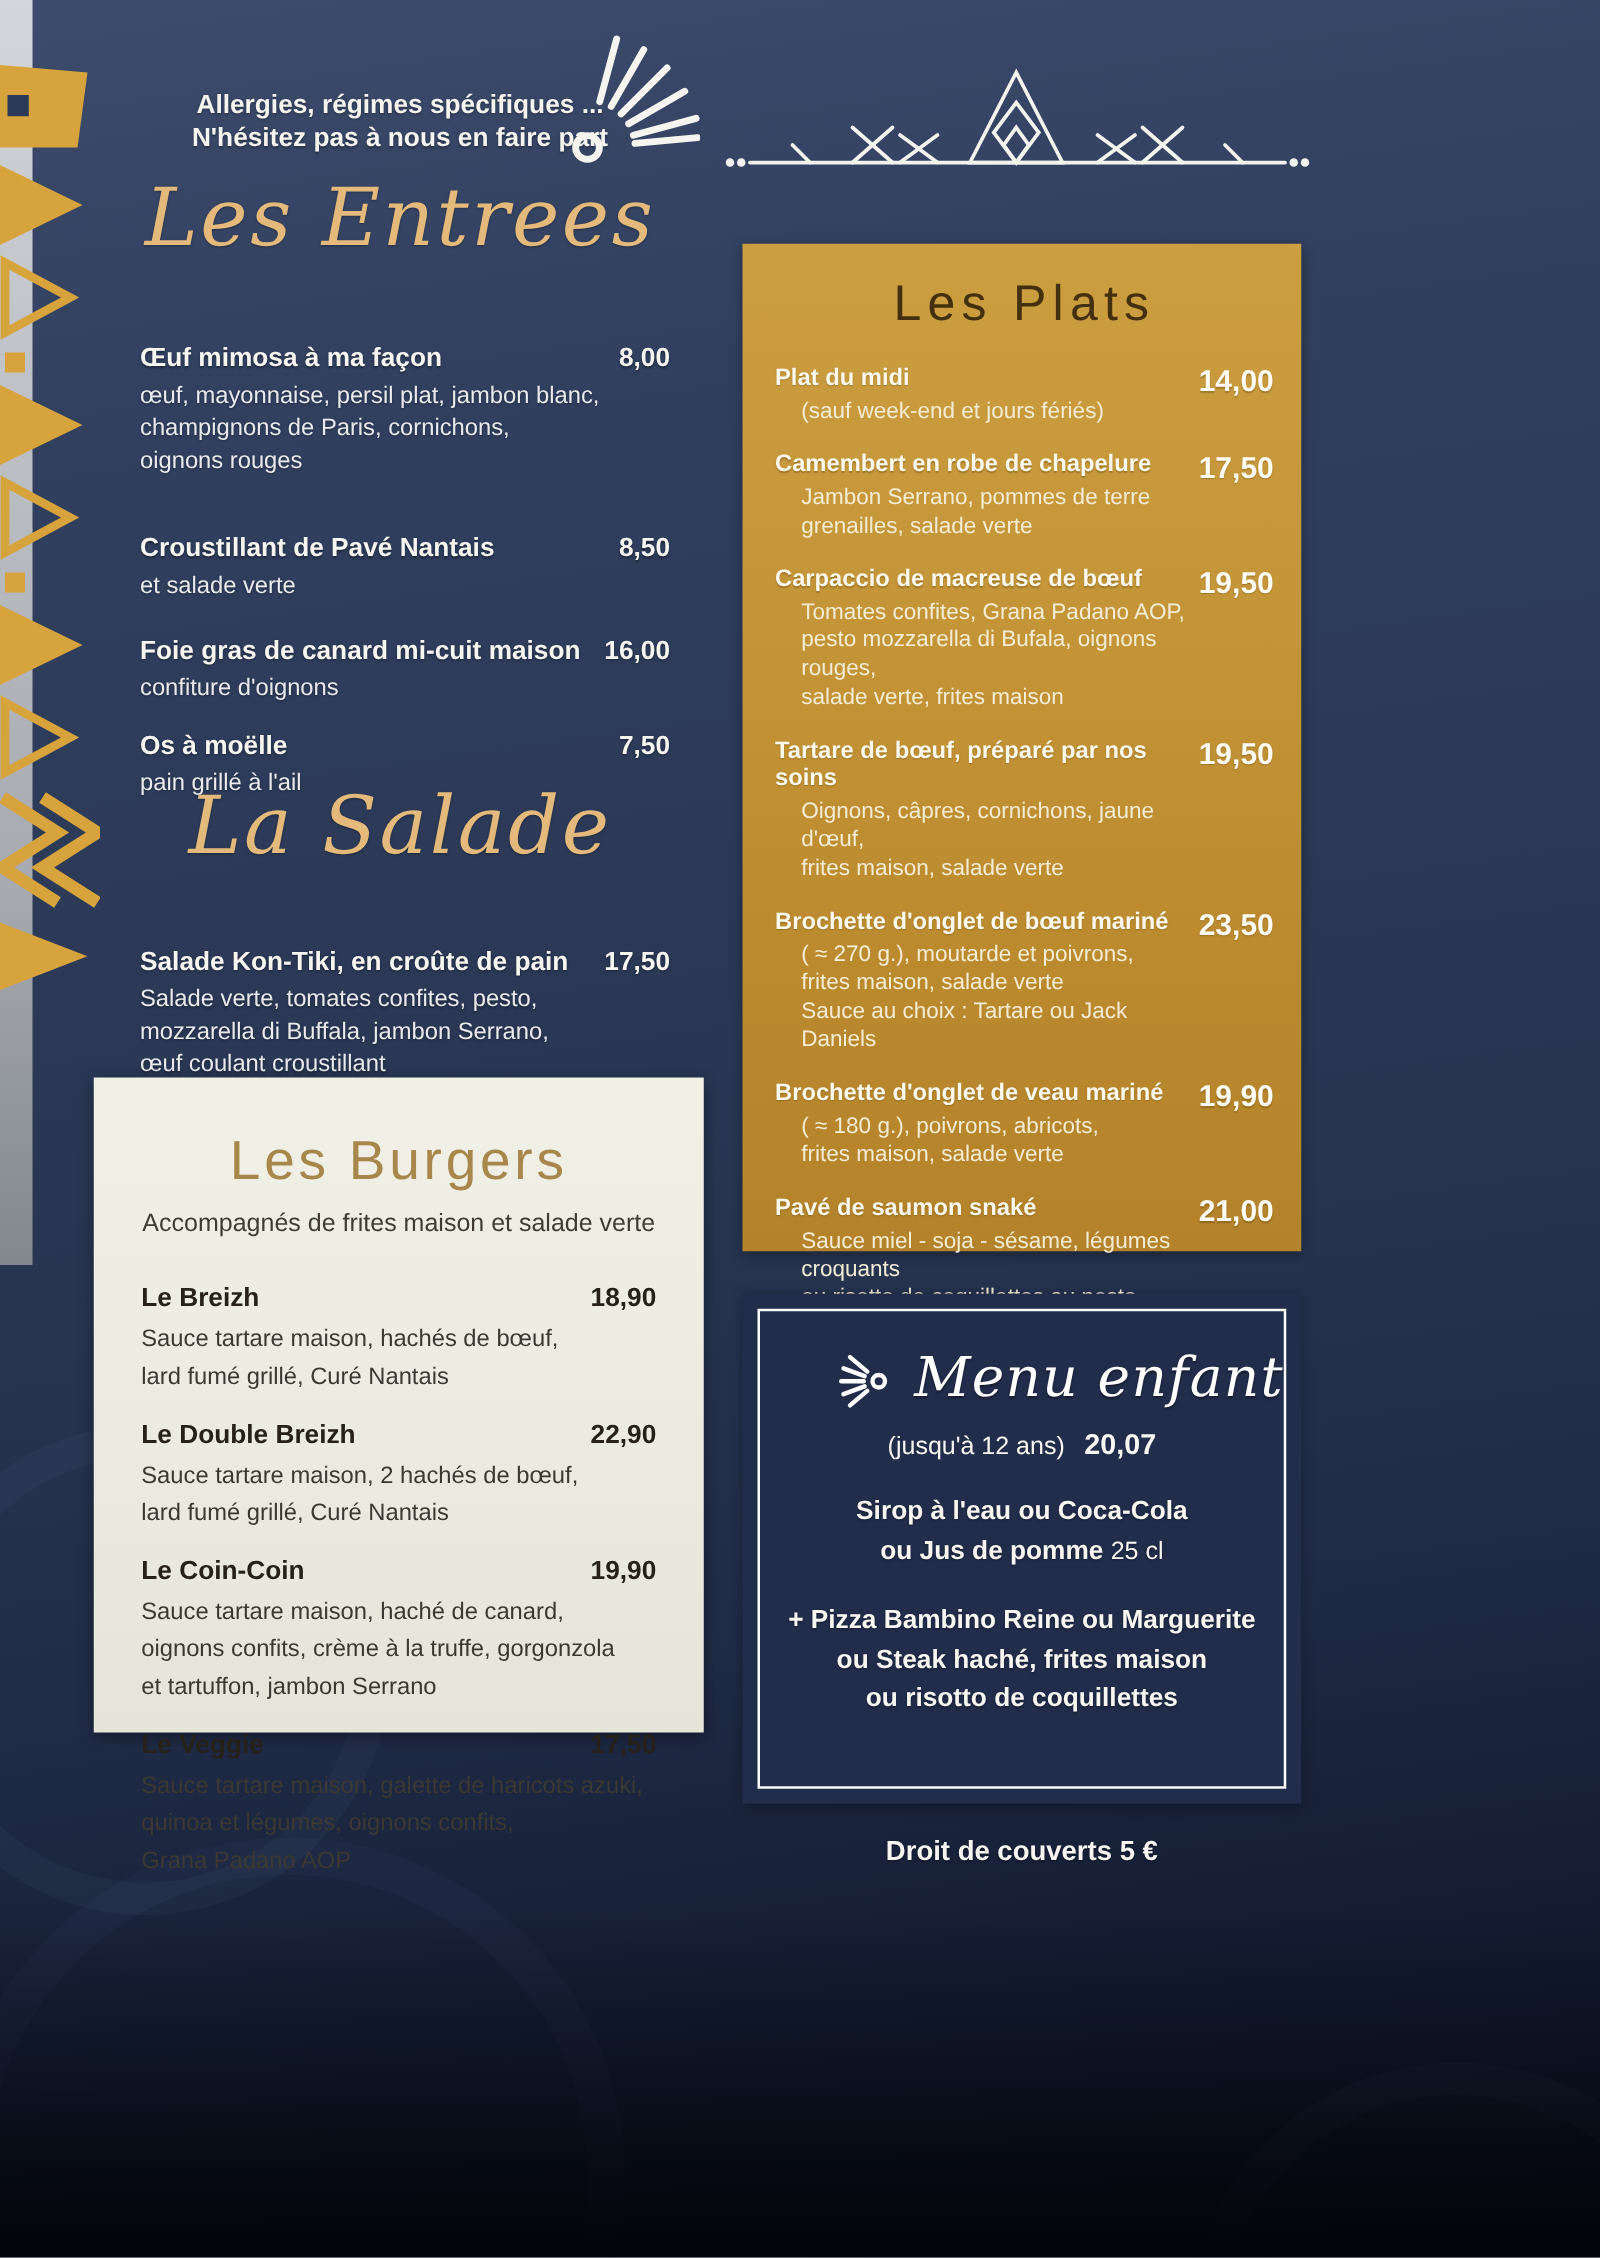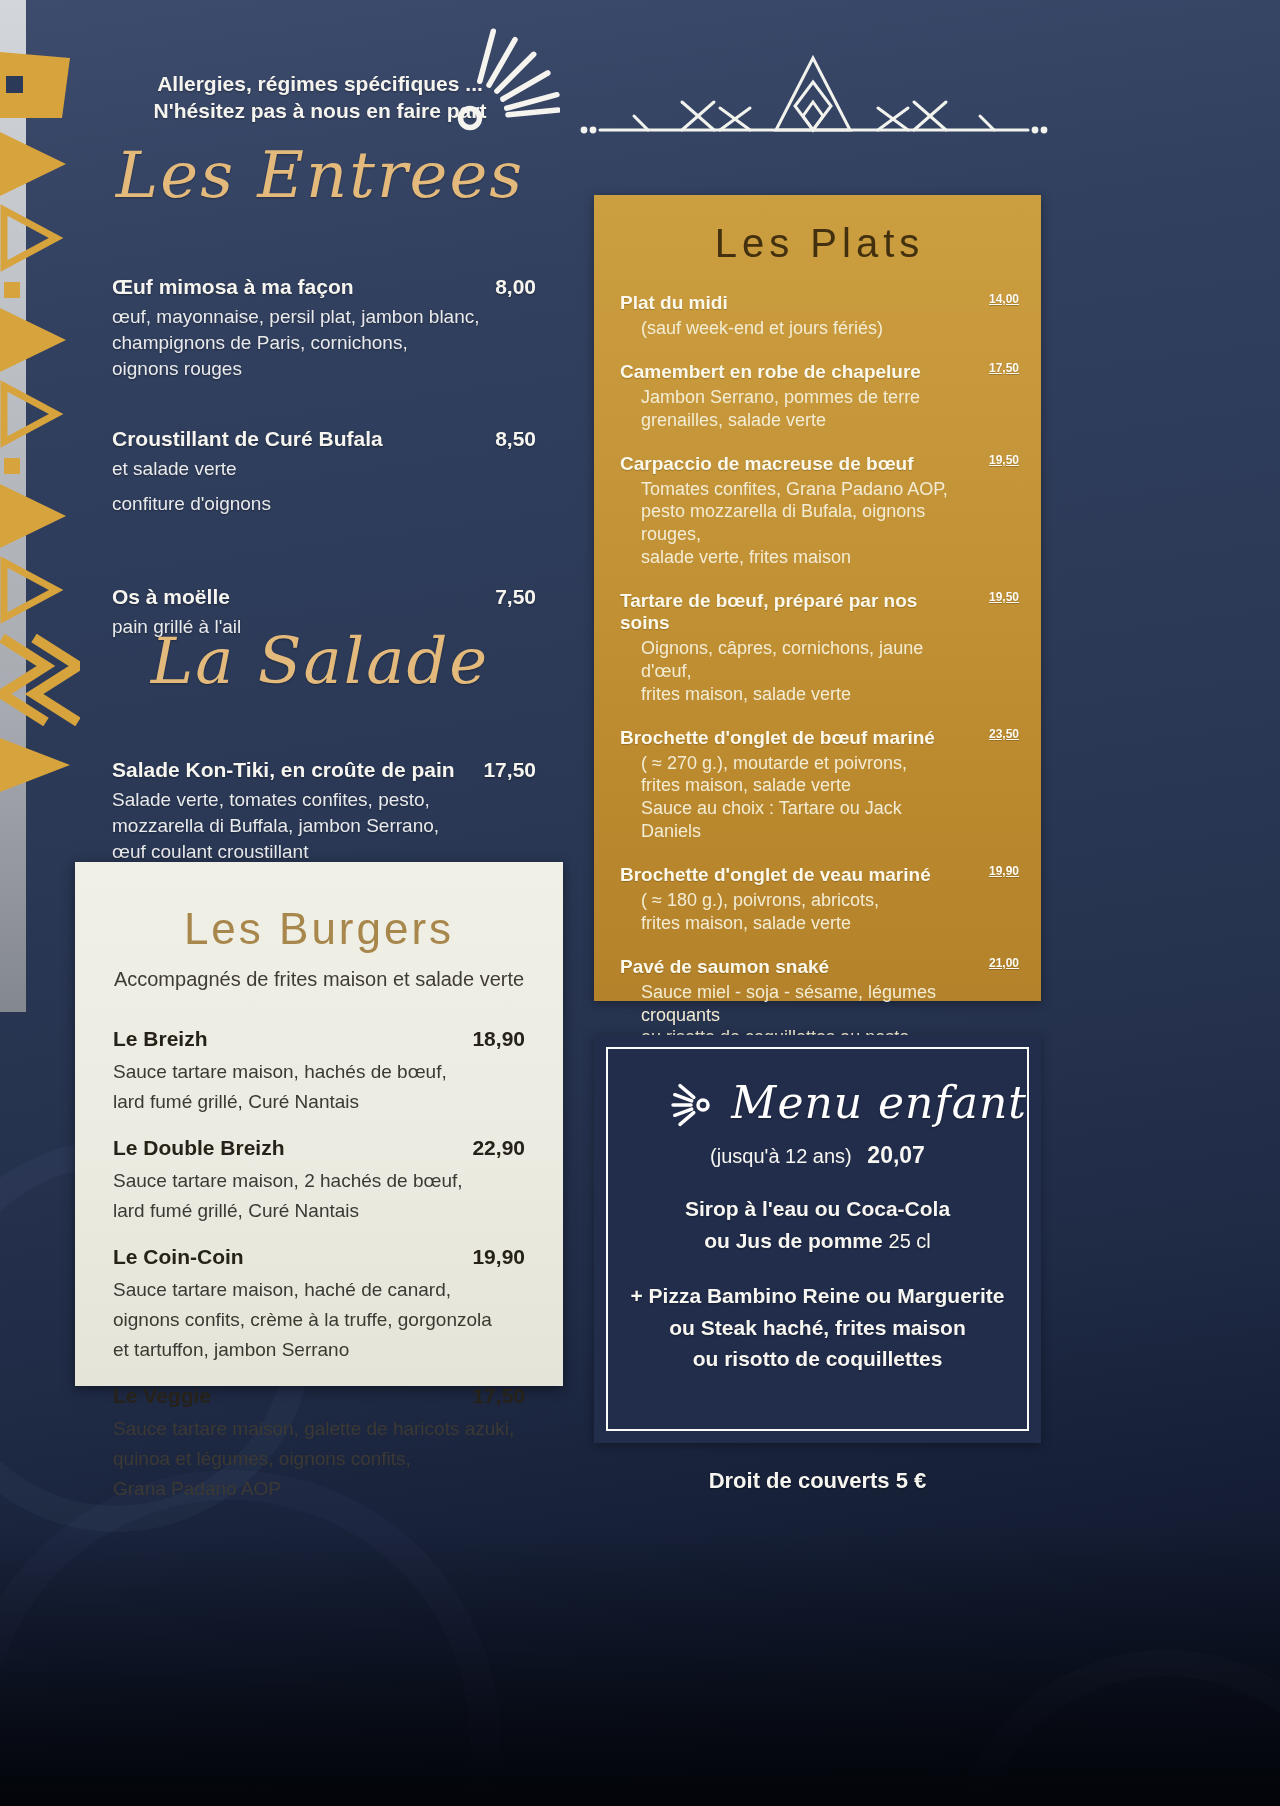--- a/index.html
+++ b/index.html
@@ -34,21 +34,21 @@
   .nprice{font-size:21px;font-weight:700;text-shadow:0 1px 2px rgba(0,0,0,.4);}
   .ndesc{margin-top:5px;font-size:19px;line-height:1.38;color:#e9eaec;font-weight:400;text-shadow:0 1px 2px rgba(0,0,0,.35);}
   .e0{top:252px;} .e1{top:404px;} .e2{top:486px;} .e3{top:562px;} .s0{top:735px;}
   
   .plats-card{left:594px;top:195px;width:447px;height:806px;z-index:2;
     background:linear-gradient(180deg,#cb9e40 0%,#c6973a 30%,#bd8c30 65%,#b3822a 100%);
     box-shadow:0 2px 10px rgba(0,0,0,.35);padding:26px 22px 0 26px;box-sizing:border-box;}
   .plats-title{text-align:center;font-size:40px;font-weight:400;letter-spacing:5px;color:#42300f;margin-bottom:26px;}
   .pmi{position:relative;margin-bottom:21px;padding-right:64px;}
   .pmi .pname{font-size:19px;font-weight:700;color:#fbf8ec;text-shadow:0 1px 1px rgba(90,60,10,.35);}
-  .pmi .pprice{position:absolute;right:0;top:0;font-size:12px;font-weight:700;color:#fdfbf2;text-shadow:0 1px 1px rgba(90,60,10,.35);text-decoration:underline;}
+  .pmi .pprice{position:absolute;right:0;top:0;font-size:24px;font-weight:700;color:#fdfbf2;text-shadow:0 1px 1px rgba(90,60,10,.35);}
   .pmi .pdesc{margin-top:3px;font-size:18px;line-height:1.27;color:#f3ecd4;font-weight:400;margin-left:21px;}
   .pmi.sup{margin-top:30px;}
   
   .burgers-card{left:75px;top:862px;width:488px;height:524px;z-index:2;
     background:linear-gradient(180deg,#f0f0e7 0%,#ebebe1 55%,#e4e4d9 100%);
     box-shadow:0 3px 12px rgba(0,0,0,.45);padding:42px 38px 0 38px;box-sizing:border-box;}
   .burgers-title{text-align:center;font-size:44px;font-weight:400;letter-spacing:3px;color:#a8874c;}
   .burgers-sub{text-align:center;font-size:20px;color:#403c35;margin-top:14px;margin-bottom:36px;}
   .bmi{margin-bottom:19px;}
   .brow{display:flex;justify-content:space-between;align-items:flex-start;gap:8px;}
@@ -138,26 +138,30 @@
   <div class="nrow">
     <span class="nname">Œuf mimosa à ma façon</span>
     <span class="nprice">8,00</span>
   </div>
   <div class="ndesc pre">œuf, mayonnaise, persil plat, jambon blanc,
 champignons de Paris, cornichons,
 oignons rouges</div>
 </div>
 <div class="abs nitem e1">
   <div class="nrow">
-    <span class="nname">Croustillant de Curé Bufala</span>
+    <span class="nname">Croustillant de Pavé Nantais</span>
     <span class="nprice">8,50</span>
   </div>
   <div class="ndesc pre">et salade verte</div>
 </div>
 <div class="abs nitem e2">
+  <div class="nrow">
+    <span class="nname">Foie gras de canard mi-cuit maison</span>
+    <span class="nprice">16,00</span>
+  </div>
   <div class="ndesc pre">confiture d'oignons</div>
 </div>
 <div class="abs nitem e3">
   <div class="nrow">
     <span class="nname">Os à moëlle</span>
     <span class="nprice">7,50</span>
   </div>
   <div class="ndesc pre">pain grillé à l'ail</div>
 </div>
 

